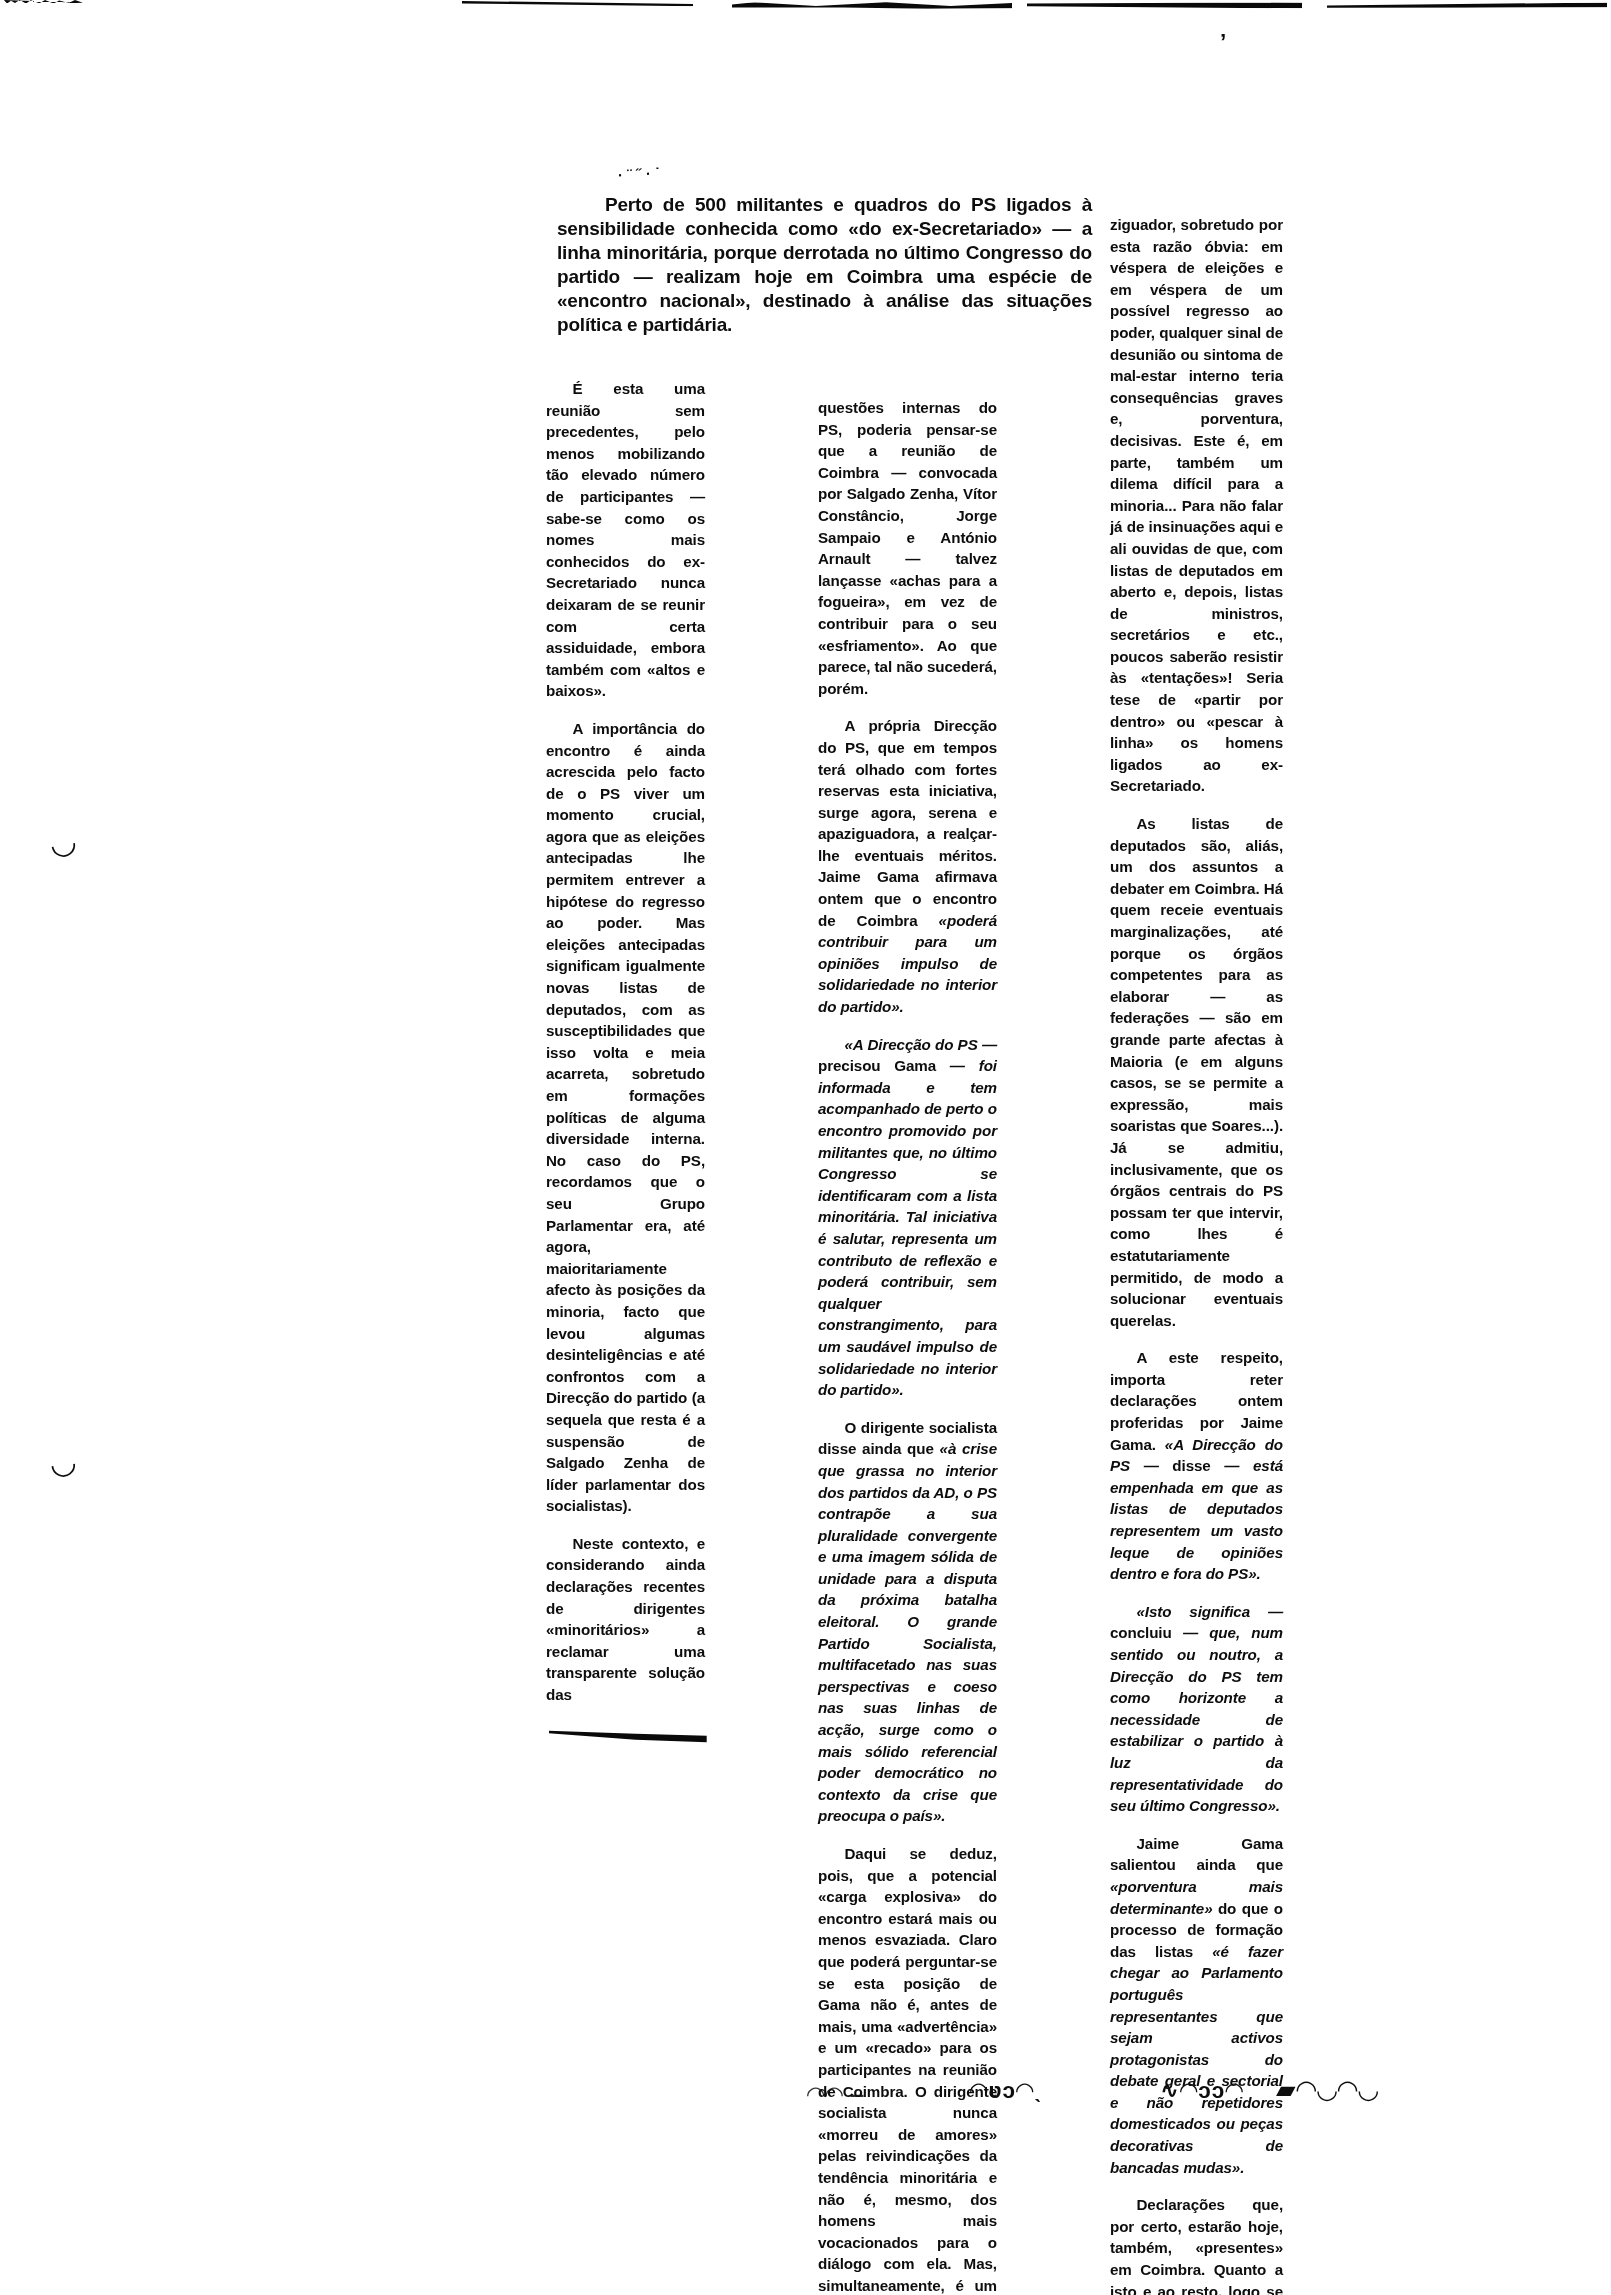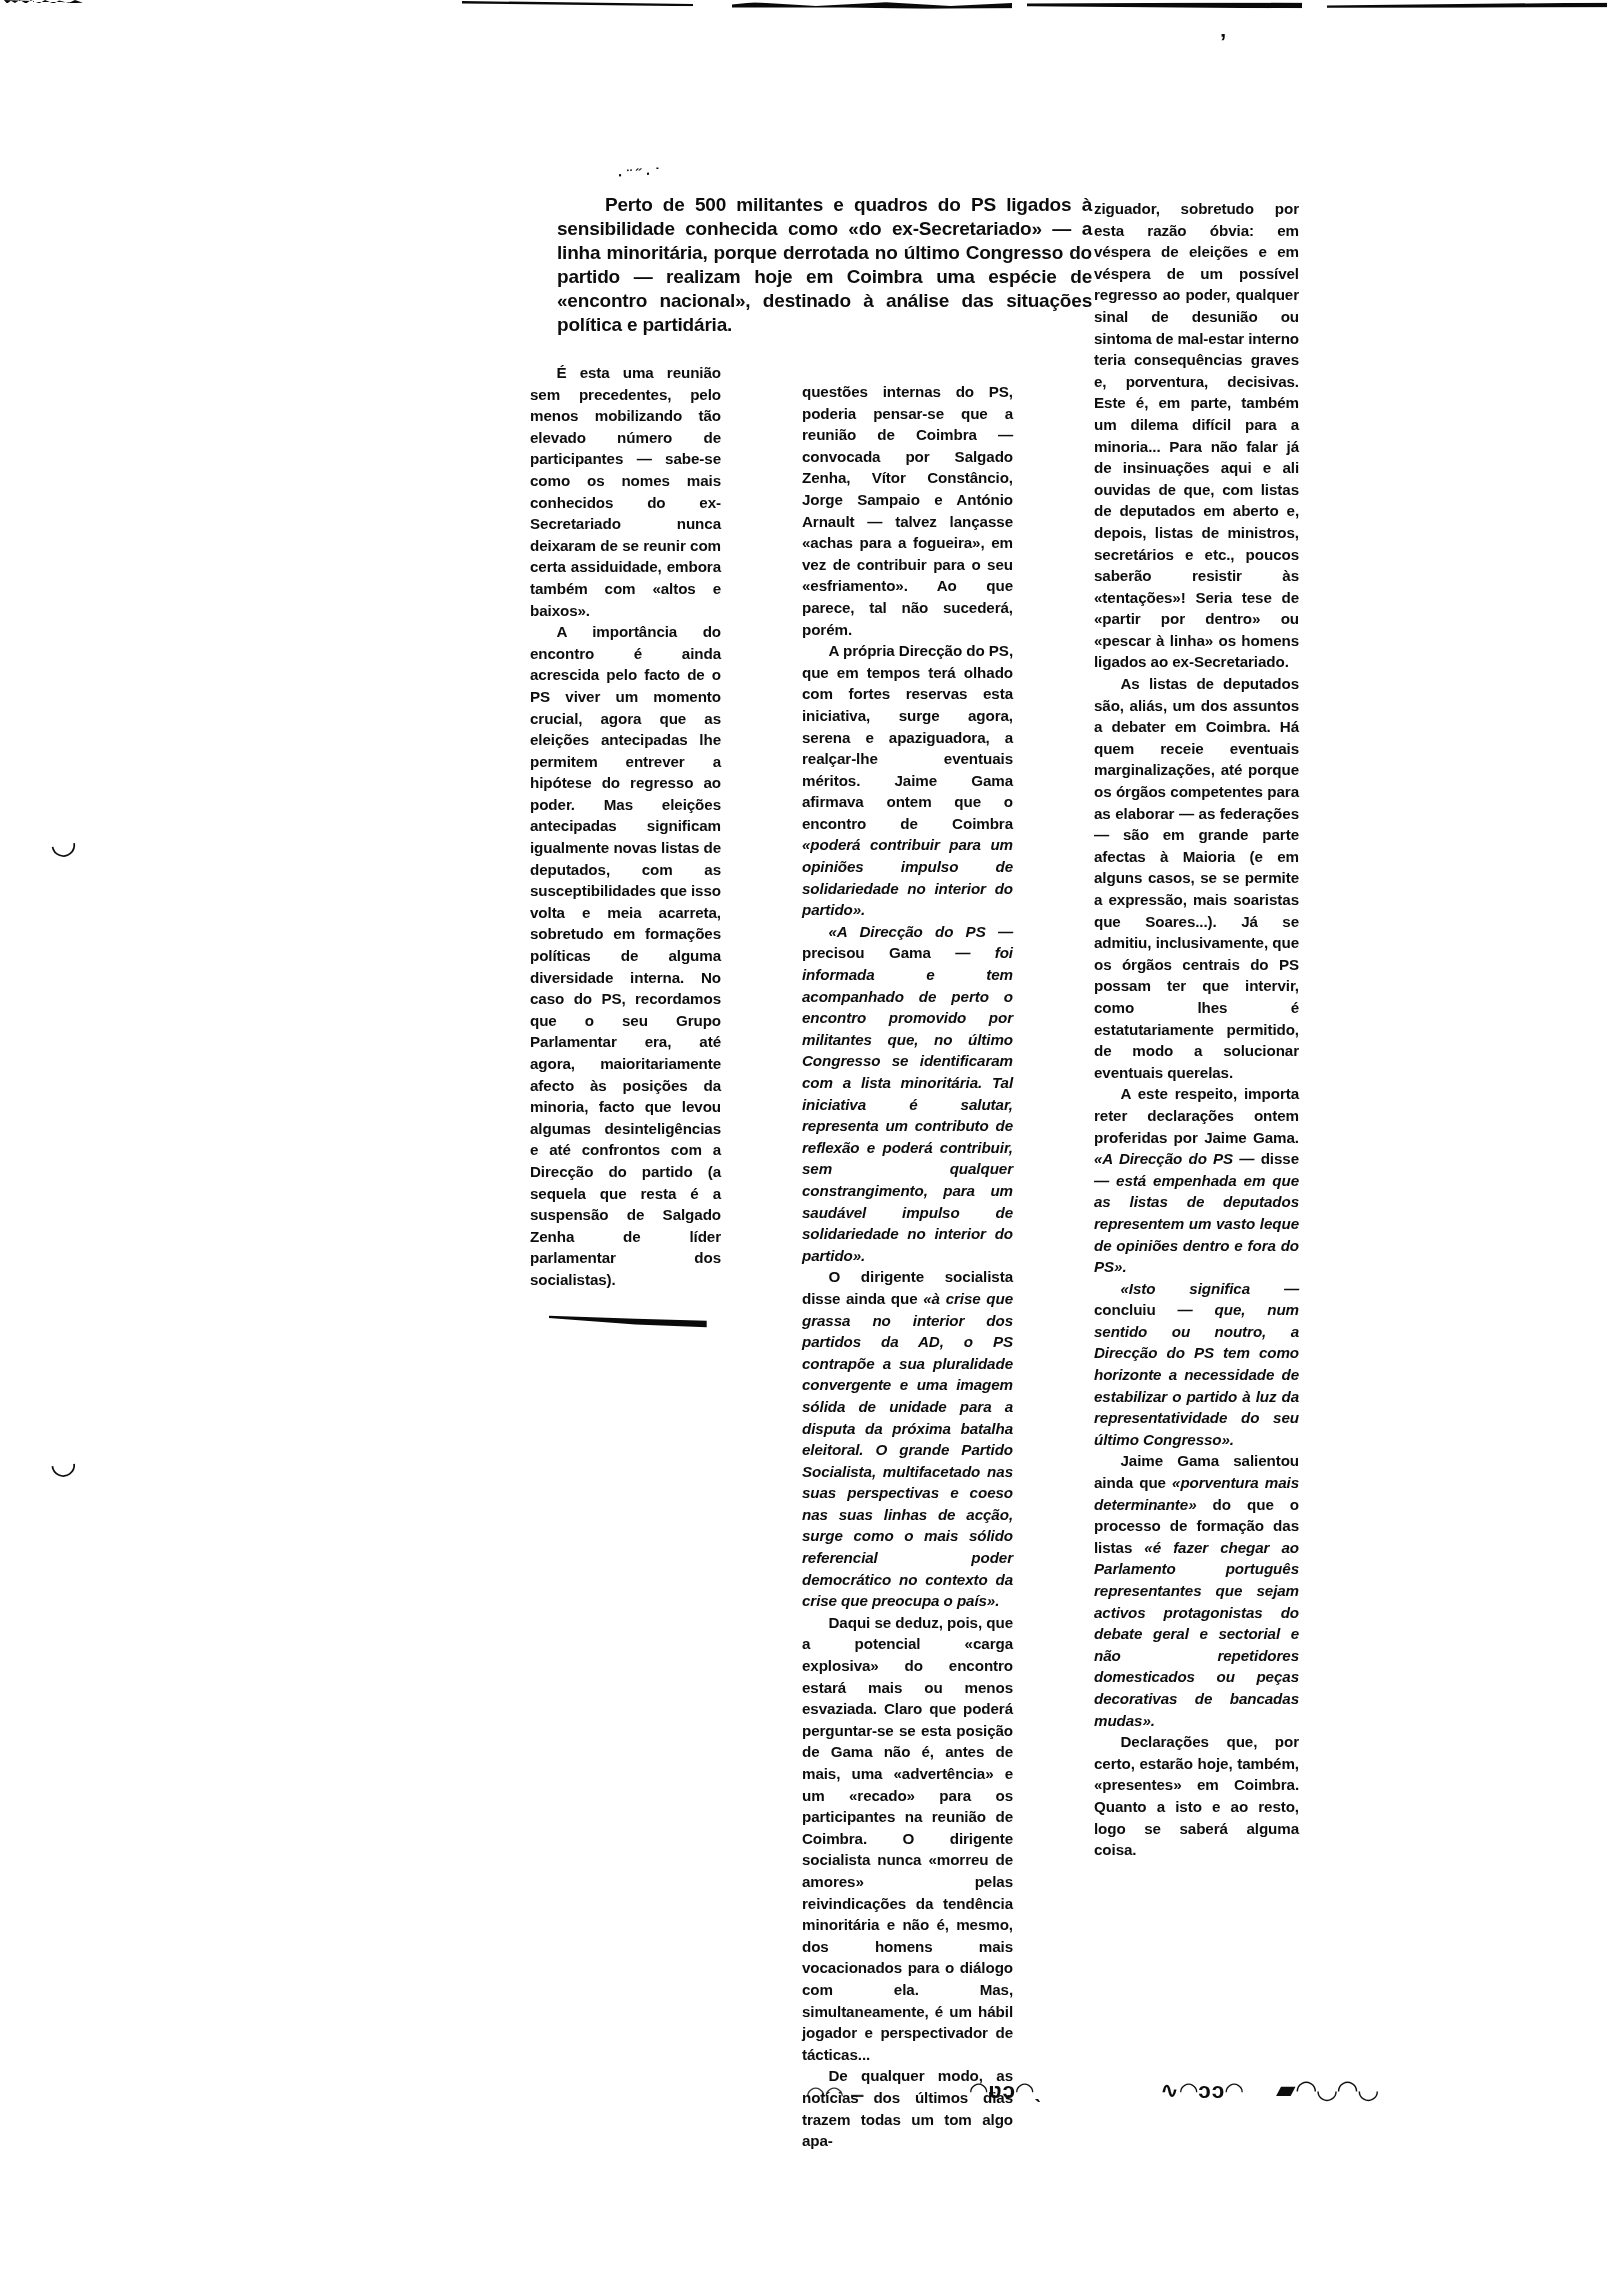--- a/index.html
+++ b/index.html
@@ -35,21 +35,21 @@
   
   .lead{
     position:absolute;left:557px;top:193px;width:535px;
     font-size:19px;line-height:24px;letter-spacing:-0.2px;
     text-align:justify;text-indent:48px;
   }
   .col{position:absolute;font-size:15.2px;line-height:21.6px;text-align:justify;letter-spacing:-0.1px;}
   .col-1{left:530px;top:362px;width:191px;}
   .col-2{left:802px;top:381px;width:211px;}
   .col-3{left:1094px;top:198px;width:205px;}
-  .para{margin:0;text-indent:26.5px;}
+  .para{margin:16px;text-indent:26.5px;}
   .para.cont{text-indent:0;}
   .it{font-style:italic;}
 
   
   .rule{
     margin:22.6px 0 0 18.7px;
     width:158px;height:14.7px;
     background:#0a0a0a;
     clip-path:polygon(0 18%,55% 38%,100% 52%,100% 96%,55% 78%,0 34%);
   }
@@ -69,20 +69,21 @@
   <span class="mark apostrophe">’</span>
   <span class="mark tick1">◡</span>
   <span class="mark tick2">◡</span>
 
   <div class="lead">Perto de 500 militantes e quadros do PS ligados à sensibilidade conhecida como «do ex-Secretariado» — a linha minoritária, porque derrotada no último Congresso do partido — realizam hoje em Coimbra uma espécie de «encontro nacional», destinado à análise das situações política e partidária.</div>
 
   <div class="col col-1">
     <div>
         <p class="para"><span>É esta uma reunião sem precedentes, pelo menos mobilizando tão elevado número de participantes — sabe-se como os nomes mais conhecidos do ex-Secretariado nunca deixaram de se reunir com certa assiduidade, embora também com «altos e baixos».</span></p>
         <p class="para"><span>A importância do encontro é ainda acrescida pelo facto de o PS viver um momento crucial, agora que as eleições antecipadas lhe permitem entrever a hipótese do regresso ao poder. Mas eleições antecipadas significam igualmente novas listas de deputados, com as susceptibilidades que isso volta e meia acarreta, sobretudo em formações políticas de alguma diversidade interna. No caso do PS, recordamos que o seu Grupo Parlamentar era, até agora, maioritariamente afecto às posições da minoria, facto que levou algumas desinteligências e até confrontos com a Direcção do partido (a sequela que resta é a suspensão de Salgado Zenha de líder parlamentar dos socialistas).</span></p>
+        <p class="para"><span>Neste contexto, e considerando ainda declarações recentes de dirigentes «minoritários» a reclamar uma transparente solução das</span></p>
       </div>
     <div class="rule"></div>
   </div>
 
   <div class="col col-2">
     <div>
         <p class="para cont"><span>questões internas do PS, poderia pensar-se que a reunião de Coimbra — convocada por Salgado Zenha, Vítor Constâncio, Jorge Sampaio e António Arnault — talvez lançasse «achas para a fogueira», em vez de contribuir para o seu «esfriamento». Ao que parece, tal não sucederá, porém.</span></p>
         <p class="para"><span>A própria Direcção do PS, que em tempos terá olhado com fortes reservas esta iniciativa, surge agora, serena e apaziguadora, a realçar-lhe eventuais méritos. Jaime Gama afirmava ontem que o encontro de Coimbra </span><span class="it">«poderá contribuir para um opiniões impulso de solidariedade no interior do partido».</span></p>
         <p class="para"><span class="it">«A Direcção do PS — </span><span>precisou Gama</span><span class="it"> — foi informada e tem acompanhado de perto o encontro promovido por militantes que, no último Congresso se identificaram com a lista minoritária. Tal iniciativa é salutar, representa um contributo de reflexão e poderá contribuir, sem qualquer constrangimento, para um saudável impulso de solidariedade no interior do partido».</span></p>
         <p class="para"><span>O dirigente socialista disse ainda que </span><span class="it">«à crise que grassa no interior dos partidos da AD, o PS contrapõe a sua pluralidade convergente e uma imagem sólida de unidade para a disputa da próxima batalha eleitoral. O grande Partido Socialista, multifacetado nas suas perspectivas e coeso nas suas linhas de acção, surge como o mais sólido referencial poder democrático no contexto da crise que preocupa o país».</span></p>

